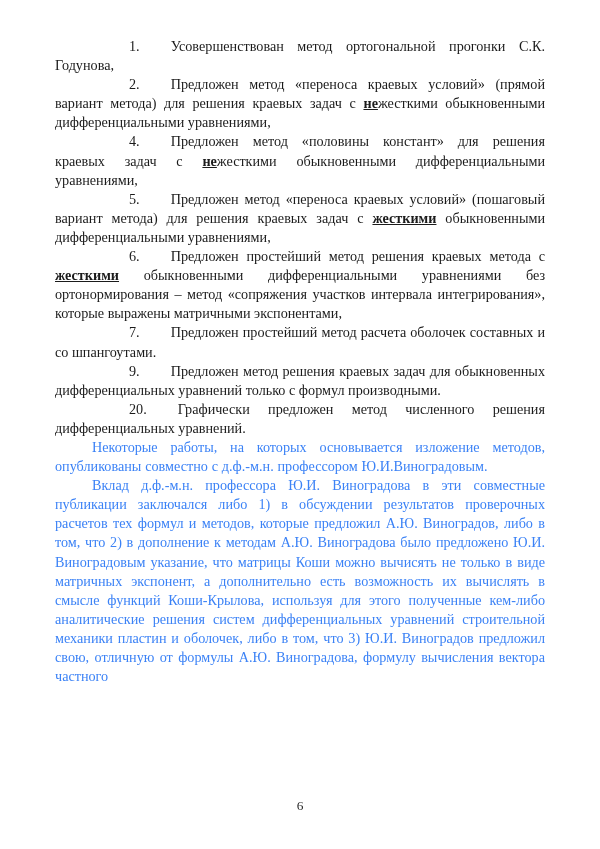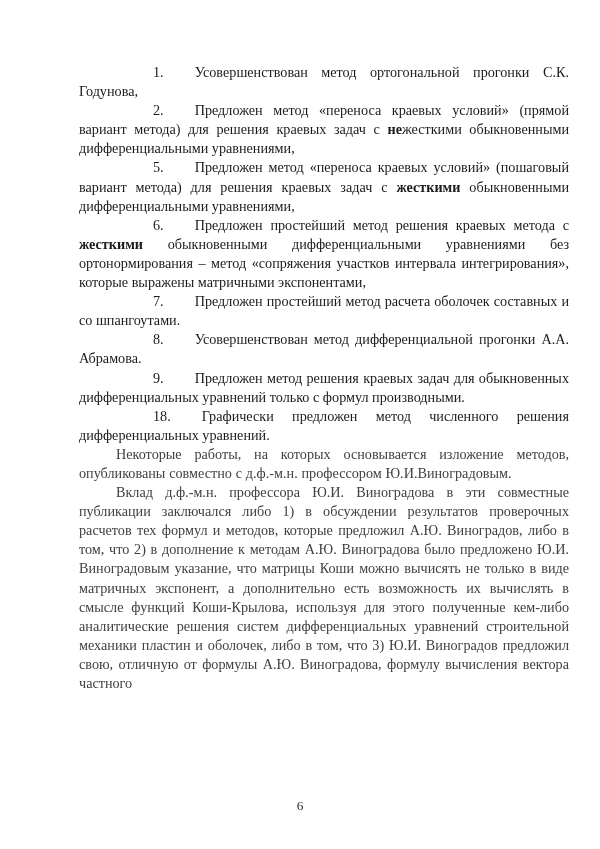--- a/index.html
+++ b/index.html
@@ -19,32 +19,31 @@
     position: absolute;
     left: 0;
     top: 0;
     width: 600px;
     height: 849px;
     background: #ffffff;
   }
   .content {
     position: absolute;
     left: 55px;
-    top: 63px;
+    top: 37px;
     width: 490px;
-    margin-left: 24px;
   }
   .para {
     margin: 0;
     font-size: 14.2px;
     line-height: 19.1px;
     text-align: justify;
     text-justify: inter-word;
     text-indent: 37px;
-    color: #404040;
+    color: #3b82f6;
     -webkit-hyphens: none;
     hyphens: none;
     word-spacing: 0.02em;
   }
   
   .li {
     margin: 0;
     font-size: 14.2px;
     line-height: 19.1px;
     text-align: justify;
@@ -55,20 +54,21 @@
   .li .num {
     display: inline-block;
     min-width: 21px;
   }
   .li .gap {
     display: inline-block;
     width: 31px;
   }
   .b {
     font-weight: bold;
+    text-decoration: underline;
   }
   .page-number {
     position: absolute;
     left: 0;
     top: 798px;
     width: 600px;
     text-align: center;
     font-size: 13.4px;
     line-height: 16px;
     color: #2a2a2a;
@@ -77,26 +77,26 @@
 </style>
 </head>
 <body>
 
 <div class="page">
 
   <div class="content">
     <div id="numbered-list">
         <p class="li"><span class="num">1.</span><span class="gap">&nbsp;</span><span>Усовершенствован метод ортогональной прогонки С.К. Годунова,</span></p>
         <p class="li"><span class="num">2.</span><span class="gap">&nbsp;</span><span>Предложен метод «переноса краевых условий» (прямой вариант метода) для решения краевых задач с </span><span class="b">не</span><span>жесткими обыкновенными дифференциальными уравнениями,</span></p>
+        <p class="li"><span class="num">4.</span><span class="gap">&nbsp;</span><span>Предложен метод «половины констант» для решения краевых задач с </span><span class="b">не</span><span>жесткими обыкновенными дифференциальными уравнениями,</span></p>
         <p class="li"><span class="num">5.</span><span class="gap">&nbsp;</span><span>Предложен метод «переноса краевых условий» (пошаговый вариант метода) для решения краевых задач с </span><span class="b">жесткими</span><span> обыкновенными дифференциальными уравнениями,</span></p>
         <p class="li"><span class="num">6.</span><span class="gap">&nbsp;</span><span>Предложен простейший метод решения краевых метода с </span><span class="b">жесткими</span><span> обыкновенными дифференциальными уравнениями без ортонормирования – метод «сопряжения участков интервала интегрирования», которые выражены матричными экспонентами,</span></p>
         <p class="li"><span class="num">7.</span><span class="gap">&nbsp;</span><span>Предложен простейший метод расчета оболочек составных и со шпангоутами.</span></p>
-        <p class="li"><span class="num">8.</span><span class="gap">&nbsp;</span><span>Усовершенствован метод дифференциальной прогонки А.А. Абрамова.</span></p>
         <p class="li"><span class="num">9.</span><span class="gap">&nbsp;</span><span>Предложен метод решения краевых задач для обыкновенных дифференциальных уравнений только с формул производными.</span></p>
-        <p class="li"><span class="num">18.</span><span class="gap">&nbsp;</span><span>Графически предложен метод численного решения дифференциальных уравнений.</span></p>
+        <p class="li"><span class="num">20.</span><span class="gap">&nbsp;</span><span>Графически предложен метод численного решения дифференциальных уравнений.</span></p>
       </div>
     <div id="body-paragraphs">
         <p class="para">Некоторые работы, на которых основывается изложение методов, опубликованы совместно с д.ф.-м.н. профессором Ю.И.Виноградовым.</p>
         <p class="para">Вклад д.ф.-м.н. профессора Ю.И. Виноградова в эти совместные публикации заключался либо 1) в обсуждении результатов проверочных расчетов тех формул и методов, которые предложил А.Ю. Виноградов, либо в том, что 2) в дополнение к методам А.Ю. Виноградова было предложено Ю.И. Виноградовым указание, что матрицы Коши можно вычисять не только в виде матричных экспонент, а дополнительно есть возможность их вычислять в смысле функций Коши-Крылова, используя для этого полученные кем-либо аналитические решения систем дифференциальных уравнений строительной механики пластин и оболочек, либо в том, что 3) Ю.И. Виноградов предложил свою, отличную от формулы А.Ю. Виноградова, формулу вычисления вектора частного</p>
       </div>
   </div>
 
   <div class="page-number">6</div>
 
 </div>

